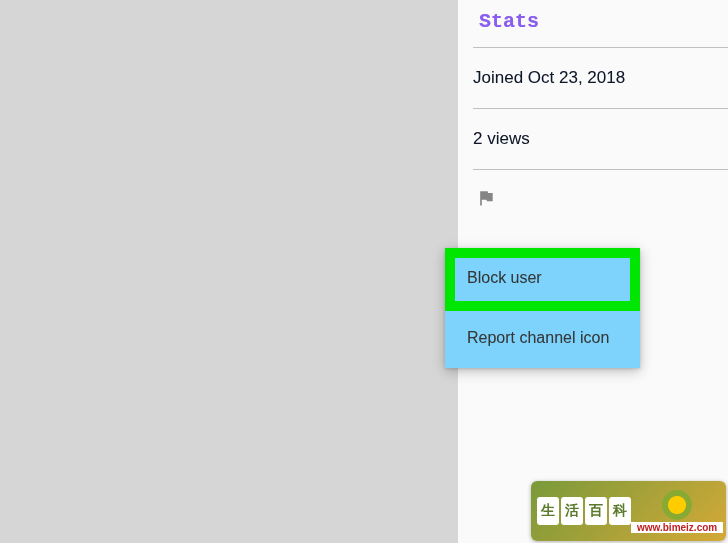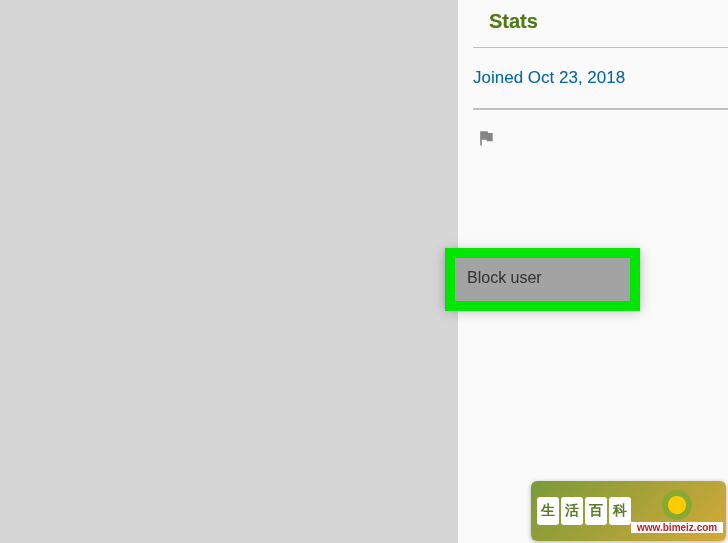--- a/index.html
+++ b/index.html
@@ -19,49 +19,50 @@
       position: absolute;
       right: 0;
       top: 0;
       width: 270px;
       height: 100%;
       background: #fafafa;
     }
     .stats-heading {
       font-size: 20px;
       font-weight: 600;
-      color: #4d7c0f;
-      padding: 10px 0 14px 31px;
+      color: #8b5cf6;
+      padding: 10px 0 14px 21px;
       text-shadow: 0 0 0.5px rgba(0,0,0,0.3);
+      font-family: Liberation Mono, monospace;
     }
     .divider {
       height: 1px;
       background: #c0c0c0;
       margin-left: 15px;
     }
     .stats-item {
       font-size: 17px;
-      color: #0369a1;
+      color: #0f172a;
       padding: 20px 12px 20px 15px;
       text-shadow: 0 0 0.5px rgba(0,0,0,0.2);
     }
     .flag-row {
       padding: 18px 0 18px 18px;
     }
     .flag-icon svg {
       width: 20px;
       height: 20px;
       fill: #858585;
     }
     .dropdown {
       position: absolute;
       top: 248px;
       right: 88px;
       width: 195px;
-      background: #a3a3a3;
+      background: #7dd3fc;
       box-shadow: 0 3px 12px rgba(0,0,0,0.25), 0 1px 3px rgba(0,0,0,0.15);
       margin-left: 16px;
     }
     .dropdown-item {
       padding: 21px 22px;
       font-size: 16px;
       color: #363636;
       cursor: pointer;
       text-shadow: 0 0 0.5px rgba(0,0,0,0.15);
     }
@@ -127,32 +128,34 @@
     }
   </style>
 </head>
 <body>
 
 <div class="sidebar">
   <div class="stats-heading">Stats</div>
   <div class="divider"></div>
   <div class="stats-item">Joined Oct 23, 2018</div>
   <div class="divider"></div>
+  <div class="stats-item">2 views</div>
   <div class="divider"></div>
   <div class="flag-row">
     <span class="flag-icon">
       <svg viewBox="0 0 24 24">
           <path d="M14.4 6L14 4H5v17h2v-7h5.6l.4 2h7V6z"></path>
         </svg>
     </span>
   </div>
 </div>
 
 <div class="dropdown">
   <div class="dropdown-item">Block user</div>
+  <div class="dropdown-item">Report channel icon</div>
 </div>
 
 <div class="highlight-box"></div>
 
 <div class="watermark">
   <div class="wm-chars">
     <div class="wm-char">生</div>
     <div class="wm-char">活</div>
     <div class="wm-char">百</div>
     <div class="wm-char">科</div>

